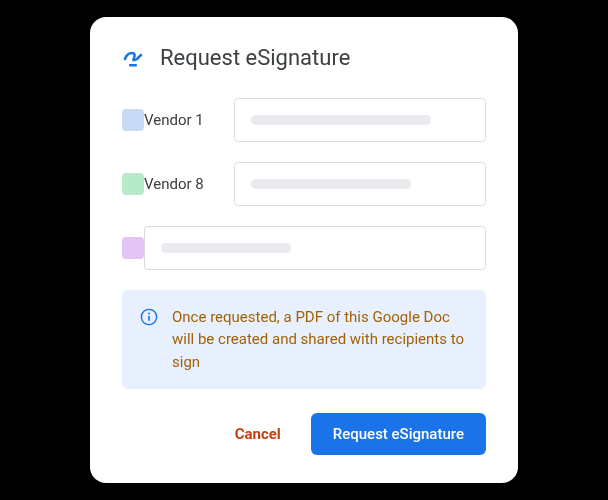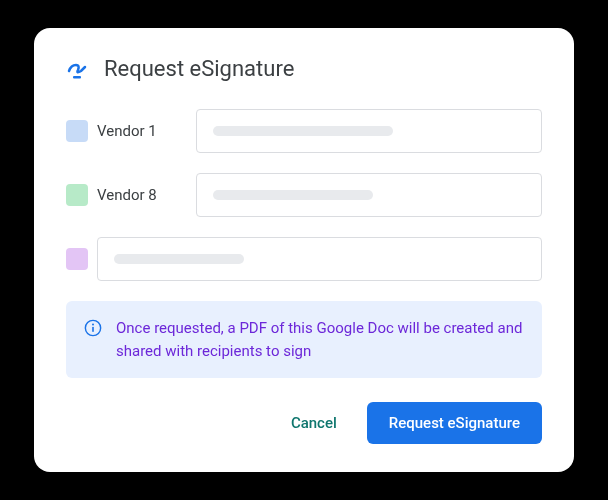--- a/index.html
+++ b/index.html
@@ -12,21 +12,21 @@
       background: #000;
       width: 608px;
       height: 500px;
       display: flex;
       align-items: center;
       justify-content: center;
     }
     .dialog {
       background: #fff;
       border-radius: 16px;
-      width: 540px;
+      width: 428px;
       padding: 28px 32px 28px 32px;
       box-shadow: 0 2px 10px rgba(0,0,0,0.1);
     }
     .header {
       display: flex;
       align-items: center;
       gap: 14px;
       margin-bottom: 28px;
     }
     .header-icon {
@@ -35,21 +35,21 @@
       flex-shrink: 0;
     }
     .header-title {
       font-size: 22px;
       font-weight: 400;
       color: #3c4043;
     }
     .signer-row {
       display: flex;
       align-items: center;
-      gap: 9px;
+      gap: 0;
       margin-bottom: 20px;
     }
     .color-chip {
       width: 22px;
       height: 22px;
       border-radius: 4px;
       flex-shrink: 0;
     }
     .chip-blue { background: #c7dbf7; }
     .chip-green { background: #b7eac8; }
@@ -86,41 +86,42 @@
       margin-bottom: 24px;
     }
     .info-icon {
       width: 18px;
       height: 18px;
       flex-shrink: 0;
       margin-top: 2px;
     }
     .info-text {
       font-size: 15px;
-      color: #6d28d9;
+      color: #a16207;
       line-height: 1.5;
     }
     .actions {
       display: flex;
       justify-content: flex-end;
       align-items: center;
       gap: 8px;
     }
     .btn {
       font-size: 15px;
       font-weight: 500;
       padding: 12px 22px;
       border-radius: 6px;
       border: none;
       cursor: pointer;
       font-family: inherit;
     }
     .btn-text {
       background: transparent;
-      color: #0f766e;
+      color: #c2410c;
+      font-weight: bold;
     }
     .btn-primary {
       background: #1a73e8;
       color: #fff;
     }
   </style>
 </head>
 <body>
 
 <div class="dialog">

